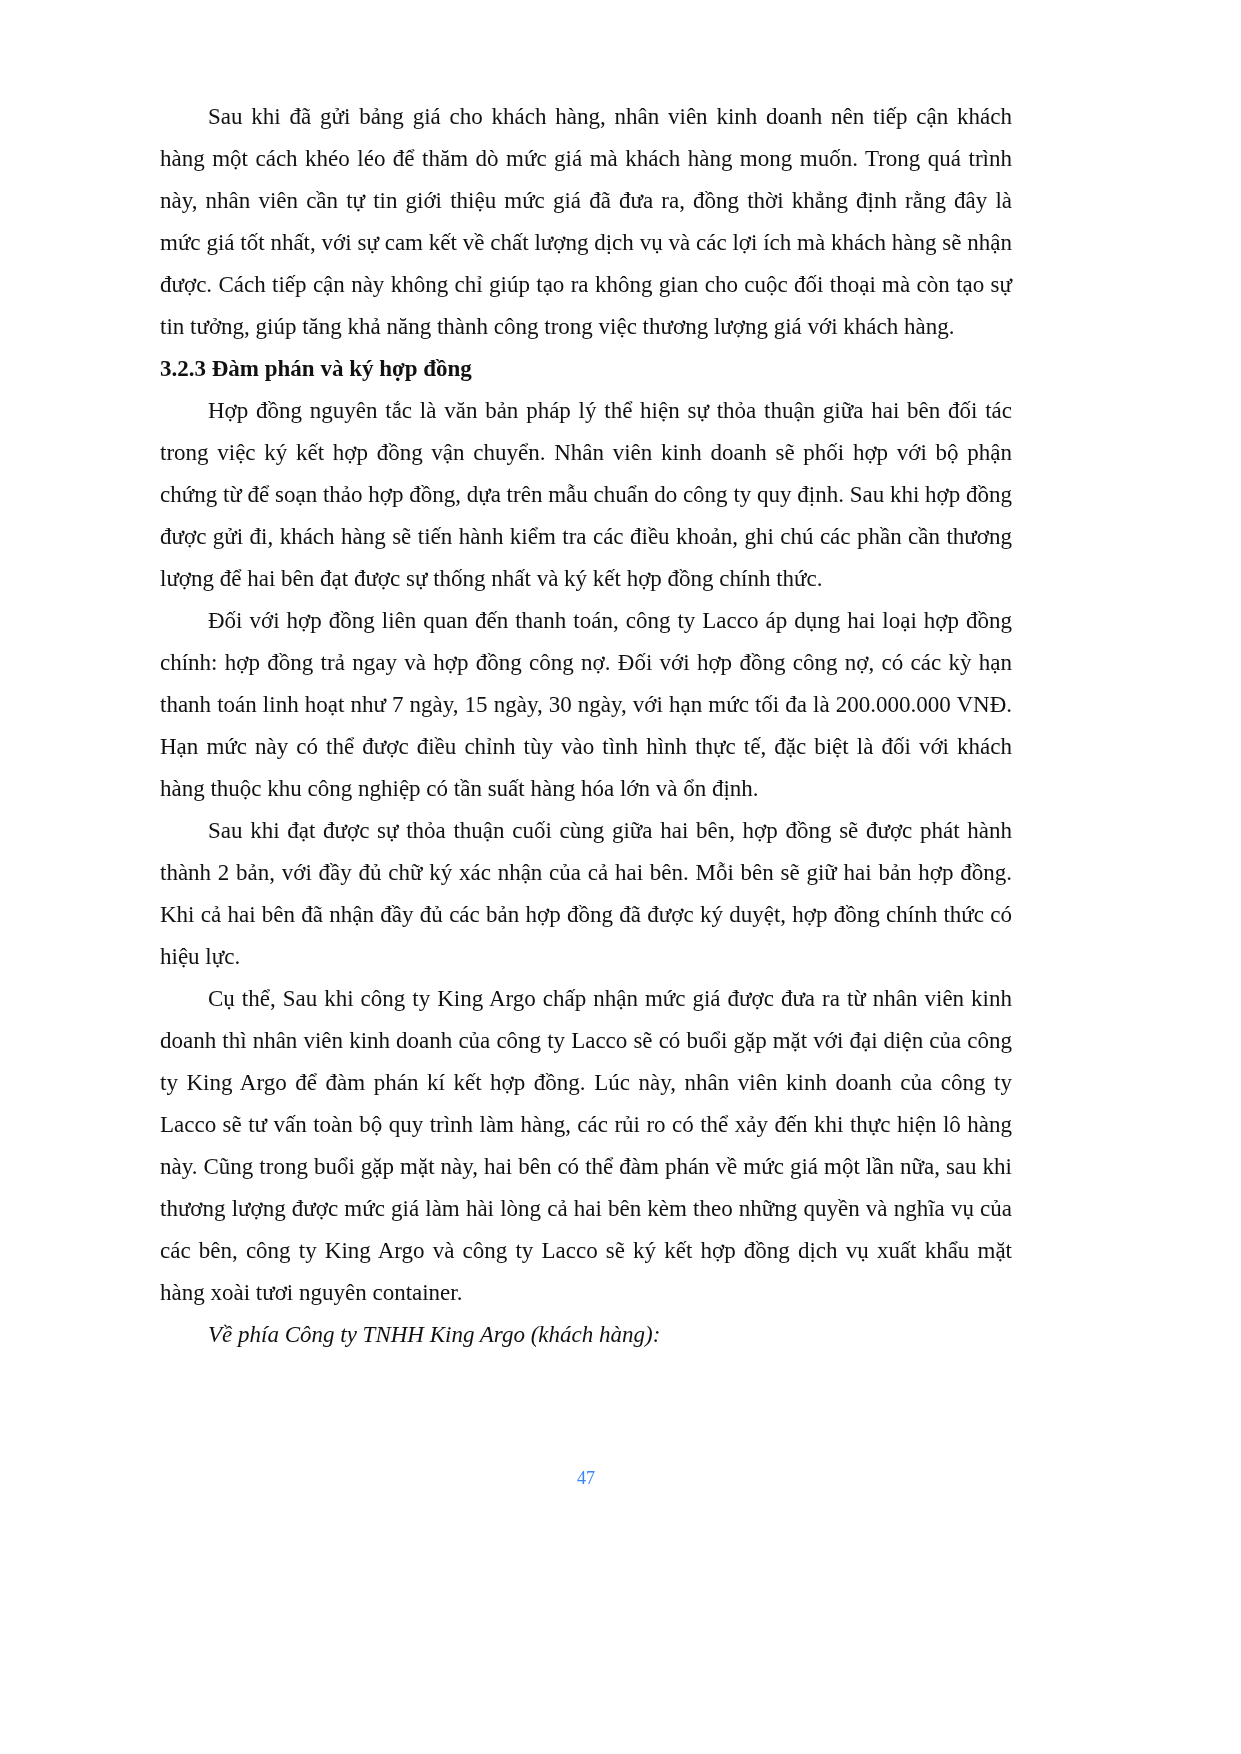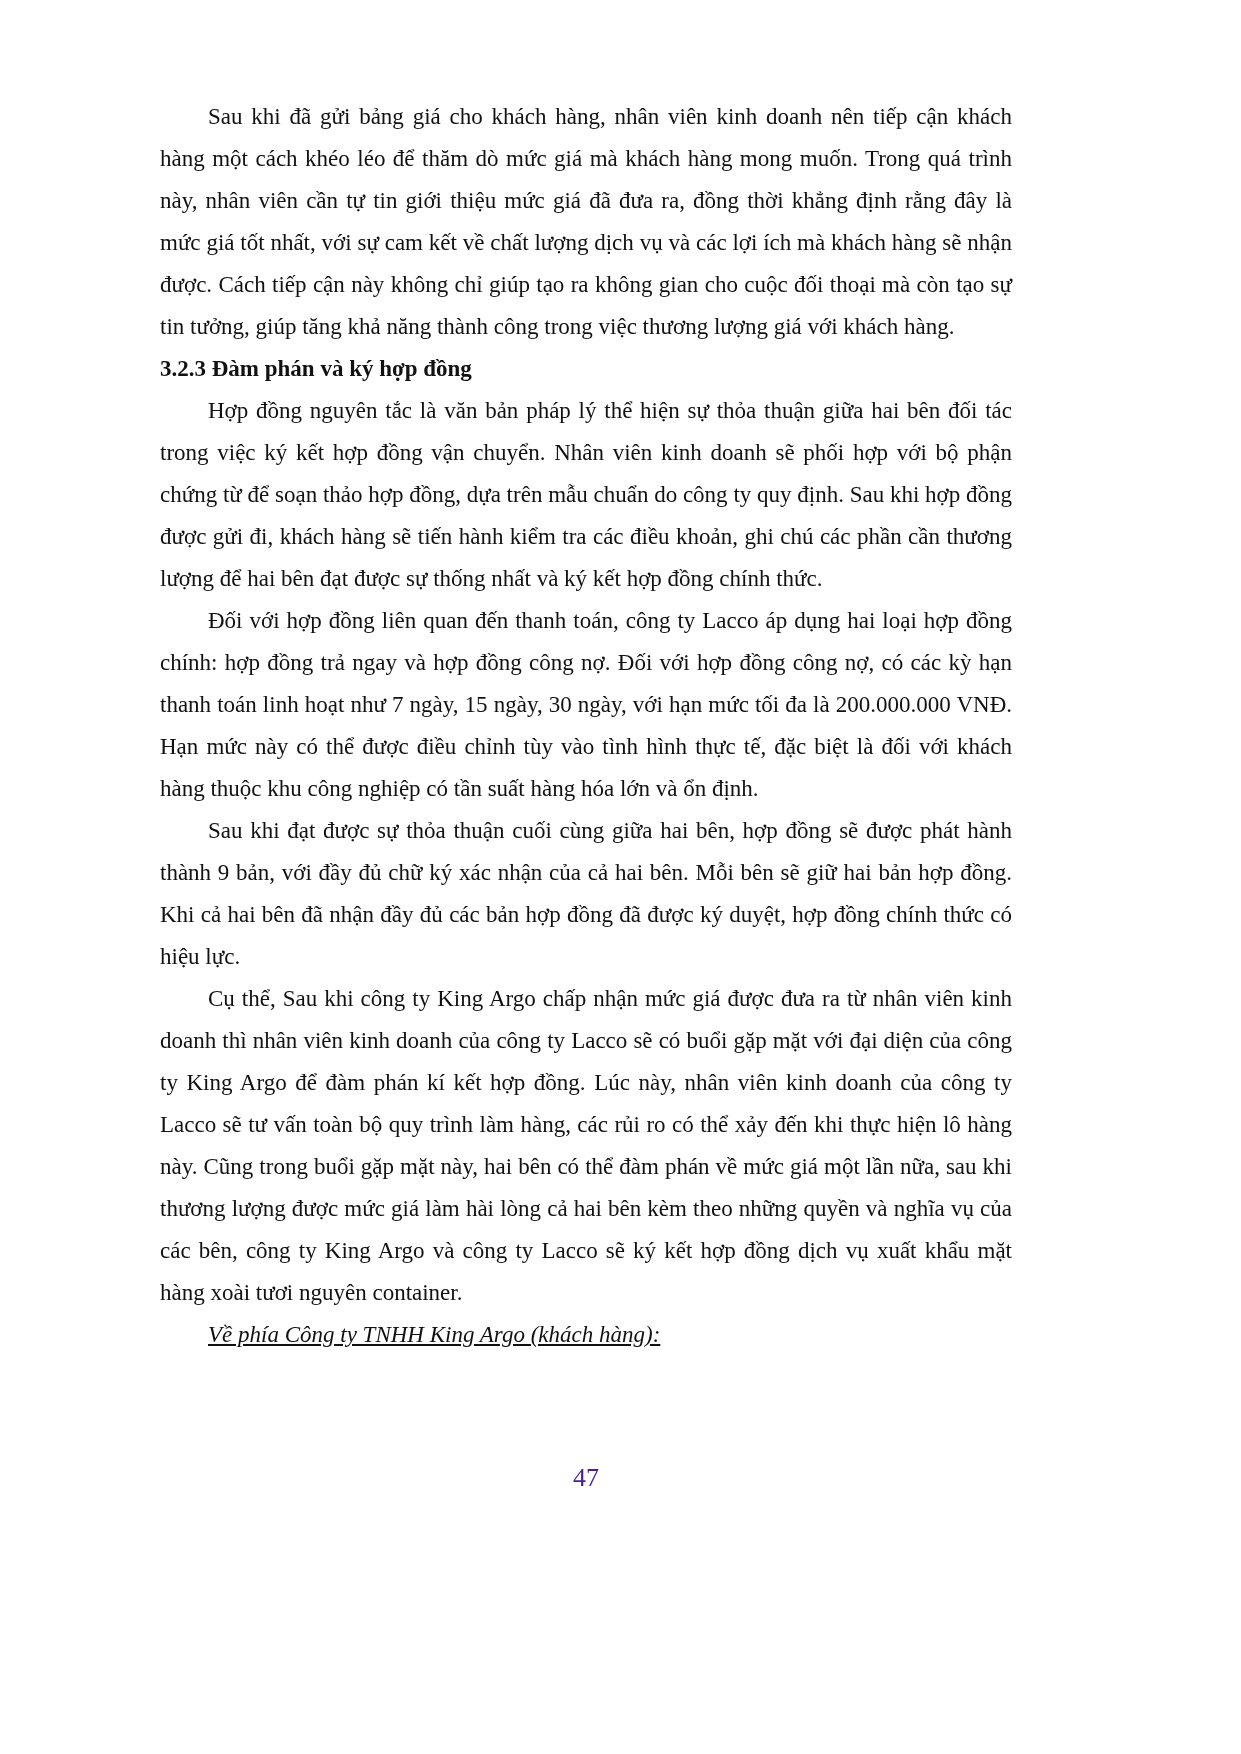--- a/index.html
+++ b/index.html
@@ -30,41 +30,40 @@
     text-indent: 48px;
   }
   .heading {
     margin: 0;
     font-weight: bold;
     text-indent: 0;
     text-align: left;
   }
   .italic {
     font-style: italic;
-    text-decoration: underline;
   }
   .page-number {
     position: absolute;
     left: 160px;
     top: 1462px;
     width: 852px;
     text-align: center;
-    font-size: 26px;
+    font-size: 18px;
     line-height: 32px;
     font-family: "Liberation Serif", "DejaVu Serif", serif;
-    color: #4c1d95;
+    color: #3b82f6;
   }
 </style>
 </head>
 <body>
 
 <div class="page">
   <div class="content">
     <p class="para">Sau khi đã gửi bảng giá cho khách hàng, nhân viên kinh doanh nên tiếp cận khách hàng một cách khéo léo để thăm dò mức giá mà khách hàng mong muốn. Trong quá trình này, nhân viên cần tự tin giới thiệu mức giá đã đưa ra, đồng thời khẳng định rằng đây là mức giá tốt nhất, với sự cam kết về chất lượng dịch vụ và các lợi ích mà khách hàng sẽ nhận được. Cách tiếp cận này không chỉ giúp tạo ra không gian cho cuộc đối thoại mà còn tạo sự tin tưởng, giúp tăng khả năng thành công trong việc thương lượng giá với khách hàng.</p>
     <p class="heading">3.2.3 Đàm phán và ký hợp đồng</p>
     <p class="para">Hợp đồng nguyên tắc là văn bản pháp lý thể hiện sự thỏa thuận giữa hai bên đối tác trong việc ký kết hợp đồng vận chuyển. Nhân viên kinh doanh sẽ phối hợp với bộ phận chứng từ để soạn thảo hợp đồng, dựa trên mẫu chuẩn do công ty quy định. Sau khi hợp đồng được gửi đi, khách hàng sẽ tiến hành kiểm tra các điều khoản, ghi chú các phần cần thương lượng để hai bên đạt được sự thống nhất và ký kết hợp đồng chính thức.</p>
     <p class="para">Đối với hợp đồng liên quan đến thanh toán, công ty Lacco áp dụng hai loại hợp đồng chính: hợp đồng trả ngay và hợp đồng công nợ. Đối với hợp đồng công nợ, có các kỳ hạn thanh toán linh hoạt như 7 ngày, 15 ngày, 30 ngày, với hạn mức tối đa là 200.000.000 VNĐ. Hạn mức này có thể được điều chỉnh tùy vào tình hình thực tế, đặc biệt là đối với khách hàng thuộc khu công nghiệp có tần suất hàng hóa lớn và ổn định.</p>
-    <p class="para">Sau khi đạt được sự thỏa thuận cuối cùng giữa hai bên, hợp đồng sẽ được phát hành thành 9 bản, với đầy đủ chữ ký xác nhận của cả hai bên. Mỗi bên sẽ giữ hai bản hợp đồng. Khi cả hai bên đã nhận đầy đủ các bản hợp đồng đã được ký duyệt, hợp đồng chính thức có hiệu lực.</p>
+    <p class="para">Sau khi đạt được sự thỏa thuận cuối cùng giữa hai bên, hợp đồng sẽ được phát hành thành 2 bản, với đầy đủ chữ ký xác nhận của cả hai bên. Mỗi bên sẽ giữ hai bản hợp đồng. Khi cả hai bên đã nhận đầy đủ các bản hợp đồng đã được ký duyệt, hợp đồng chính thức có hiệu lực.</p>
     <p class="para">Cụ thể, Sau khi công ty King Argo chấp nhận mức giá được đưa ra từ nhân viên kinh doanh thì nhân viên kinh doanh của công ty Lacco sẽ có buổi gặp mặt với đại diện của công ty King Argo để đàm phán kí kết hợp đồng. Lúc này, nhân viên kinh doanh của công ty Lacco sẽ tư vấn toàn bộ quy trình làm hàng, các rủi ro có thể xảy đến khi thực hiện lô hàng này. Cũng trong buổi gặp mặt này, hai bên có thể đàm phán về mức giá một lần nữa, sau khi thương lượng được mức giá làm hài lòng cả hai bên kèm theo những quyền và nghĩa vụ của các bên, công ty King Argo và công ty Lacco sẽ ký kết hợp đồng dịch vụ xuất khẩu mặt hàng xoài tươi nguyên container.</p>
     <p class="para italic">Về phía Công ty TNHH King Argo (khách hàng):</p>
   </div>
   <div class="page-number">47</div>
 </div>
 
 </body></html>

